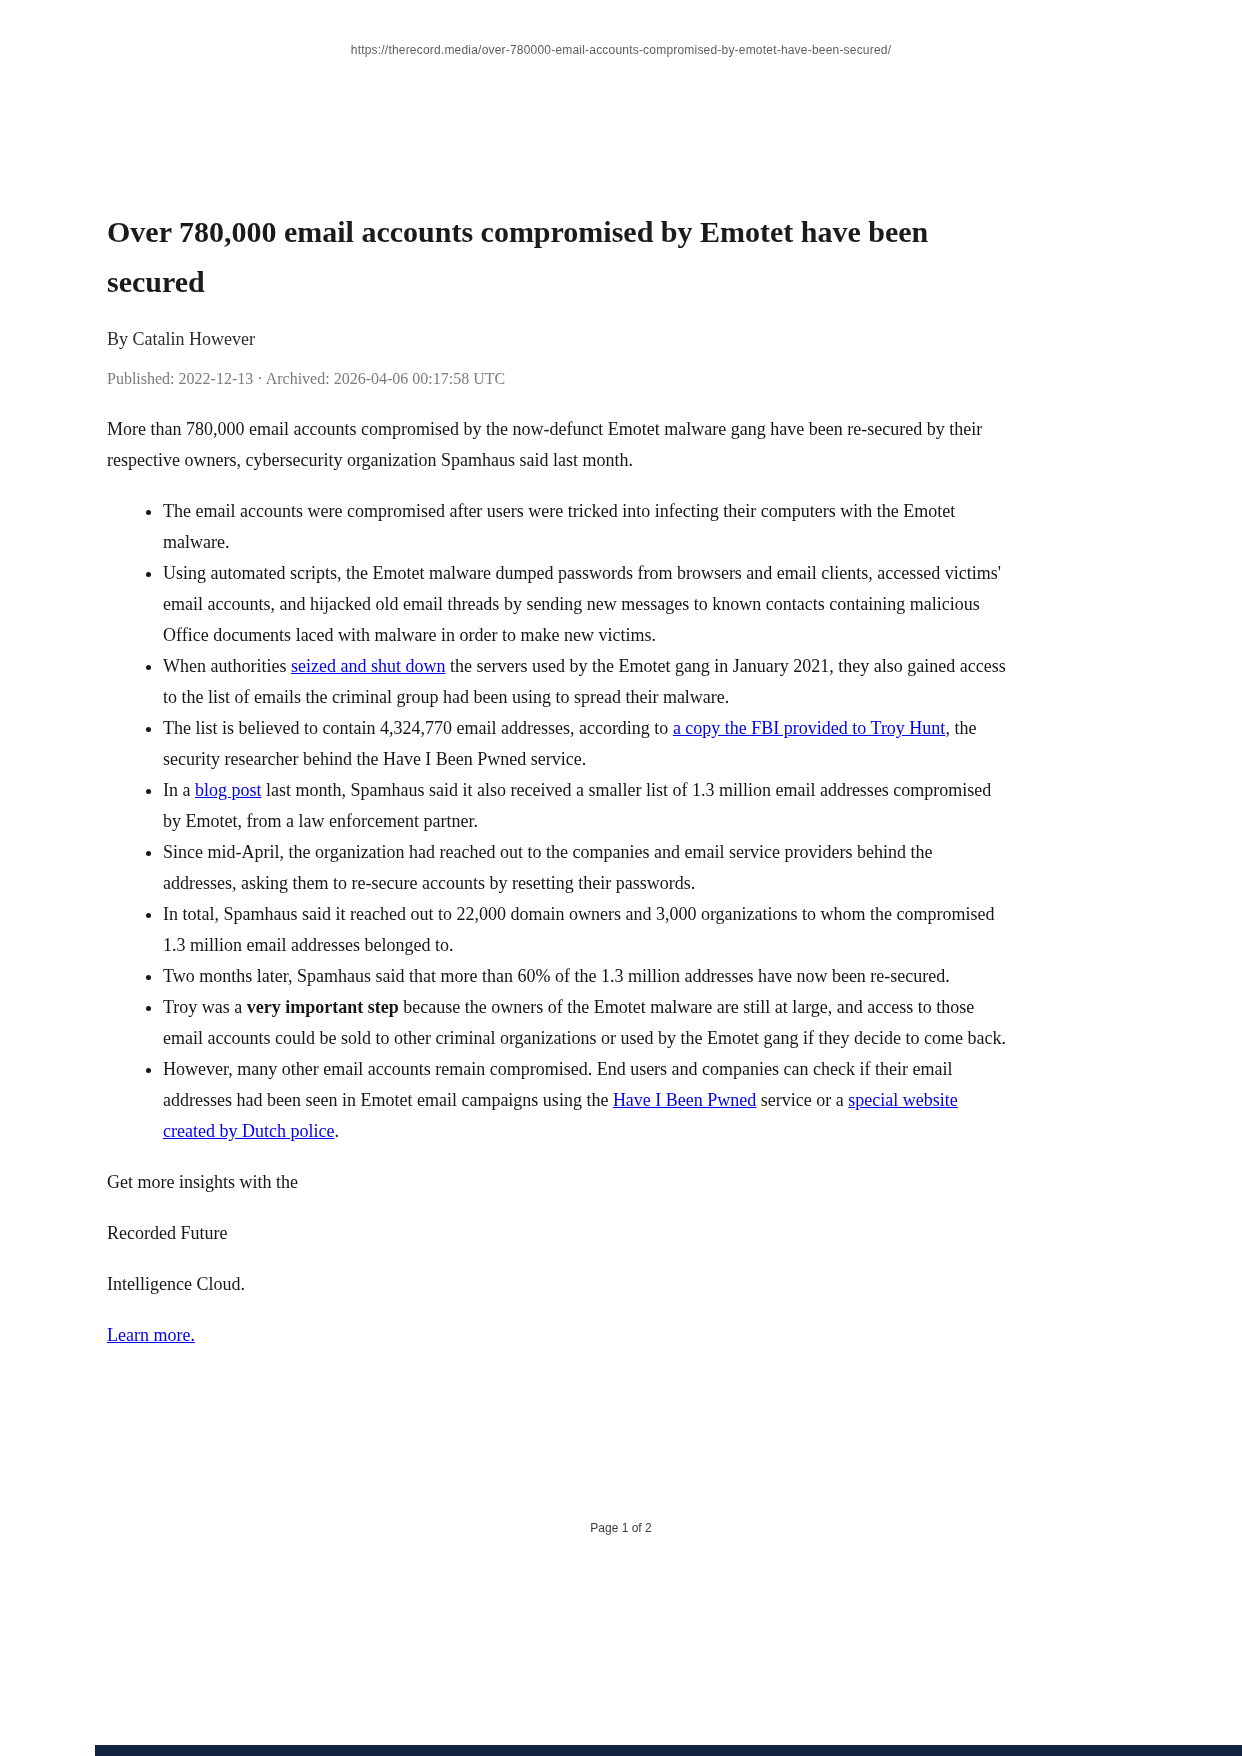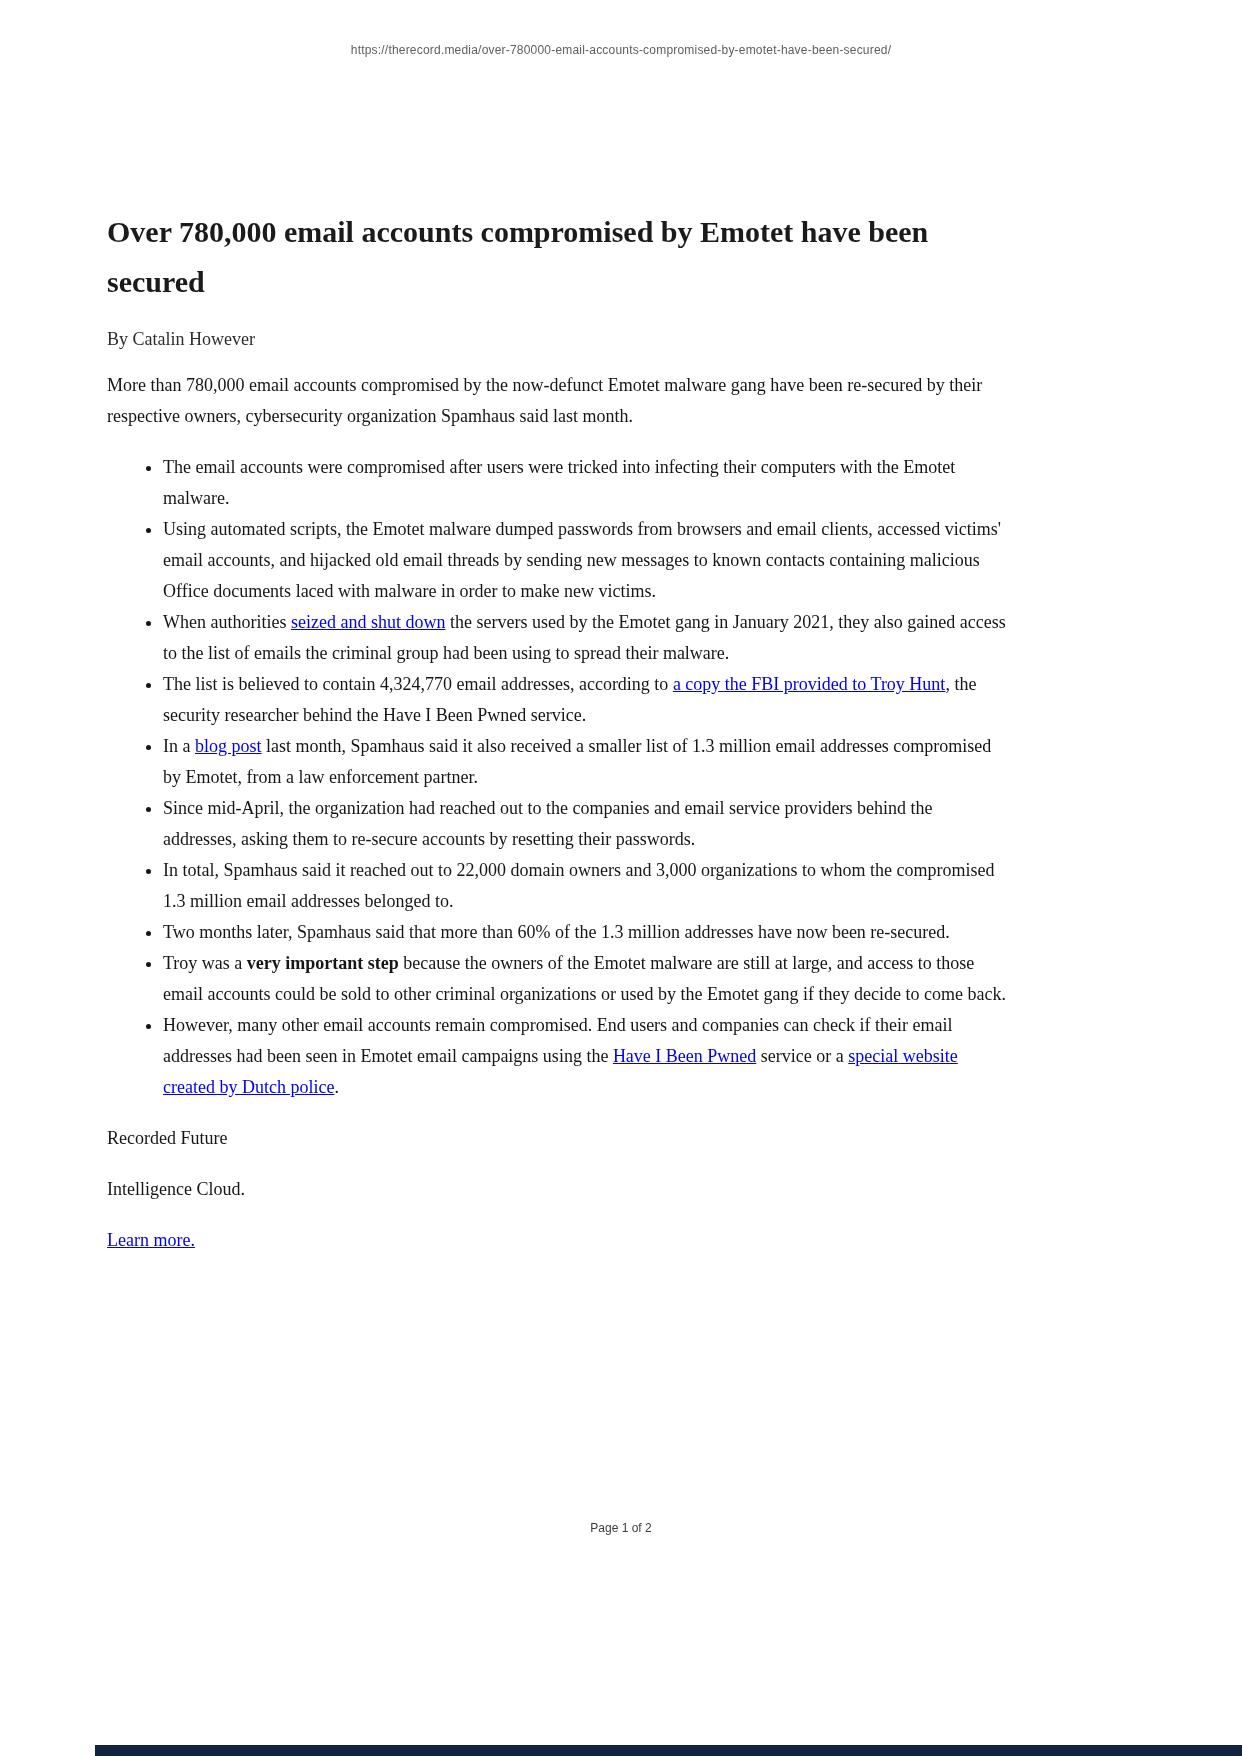--- a/index.html
+++ b/index.html
@@ -54,36 +54,38 @@
 
   <header class="url-bar">
     <span>https://therecord.media/over-780000-email-accounts-compromised-by-emotet-have-been-secured/</span>
   </header>
 
   <main class="content">
     <h1 class="title">Over 780,000 email accounts compromised by Emotet have been secured</h1>
 
     <p class="byline">By Catalin However</p>
 
+    <p class="dateline">Published: 2022-12-13 · Archived: 2026-04-06 00:17:58 UTC</p>
 
     <p class="intro">More than 780,000 email accounts compromised by the now-defunct Emotet malware gang have been re-secured by their respective owners, cybersecurity organization Spamhaus said last month.</p>
 
     <ul class="bullets">
         <li><span>The email accounts were compromised after users were tricked into infecting their computers with the Emotet malware.</span></li>
         <li><span>Using automated scripts, the Emotet malware dumped passwords from browsers and email clients, accessed victims' email accounts, and hijacked old email threads by sending new messages to known contacts containing malicious Office documents laced with malware in order to make new victims.</span></li>
         <li><span>When authorities </span><a href="#" class="lnk">seized and shut down</a><span> the servers used by the Emotet gang in January 2021, they also gained access to the list of emails the criminal group had been using to spread their malware.</span></li>
         <li><span>The list is believed to contain 4,324,770 email addresses, according to </span><a href="#" class="lnk">a copy the FBI provided to Troy Hunt</a><span>, the security researcher behind the Have I Been Pwned service.</span></li>
         <li><span>In a </span><a href="#" class="lnk">blog post</a><span> last month, Spamhaus said it also received a smaller list of 1.3 million email addresses compromised by Emotet, from a law enforcement partner.</span></li>
         <li><span>Since mid-April, the organization had reached out to the companies and email service providers behind the addresses, asking them to re-secure accounts by resetting their passwords.</span></li>
         <li><span>In total, Spamhaus said it reached out to 22,000 domain owners and 3,000 organizations to whom the compromised 1.3 million email addresses belonged to.</span></li>
         <li><span>Two months later, Spamhaus said that more than 60% of the 1.3 million addresses have now been re-secured.</span></li>
         <li><span>Troy was a </span><span class="b">very important step</span><span> because the owners of the Emotet malware are still at large, and access to those email accounts could be sold to other criminal organizations or used by the Emotet gang if they decide to come back.</span></li>
         <li><span>However, many other email accounts remain compromised. End users and companies can check if their email addresses had been seen in Emotet email campaigns using the </span><a href="#" class="lnk">Have I Been Pwned</a><span> service or a </span><a href="#" class="lnk">special website created by Dutch police</a><span>.</span></li>
       </ul>
 
+    <p class="outro">Get more insights with the</p>
     <p class="outro">Recorded Future</p>
     <p class="outro">Intelligence Cloud.</p>
 
     <p class="outro">
       <a class="lnk" href="#">Learn more.</a>
     </p>
   </main>
 
   <footer>
     <span class="page-num">Page 1 of 2</span>

